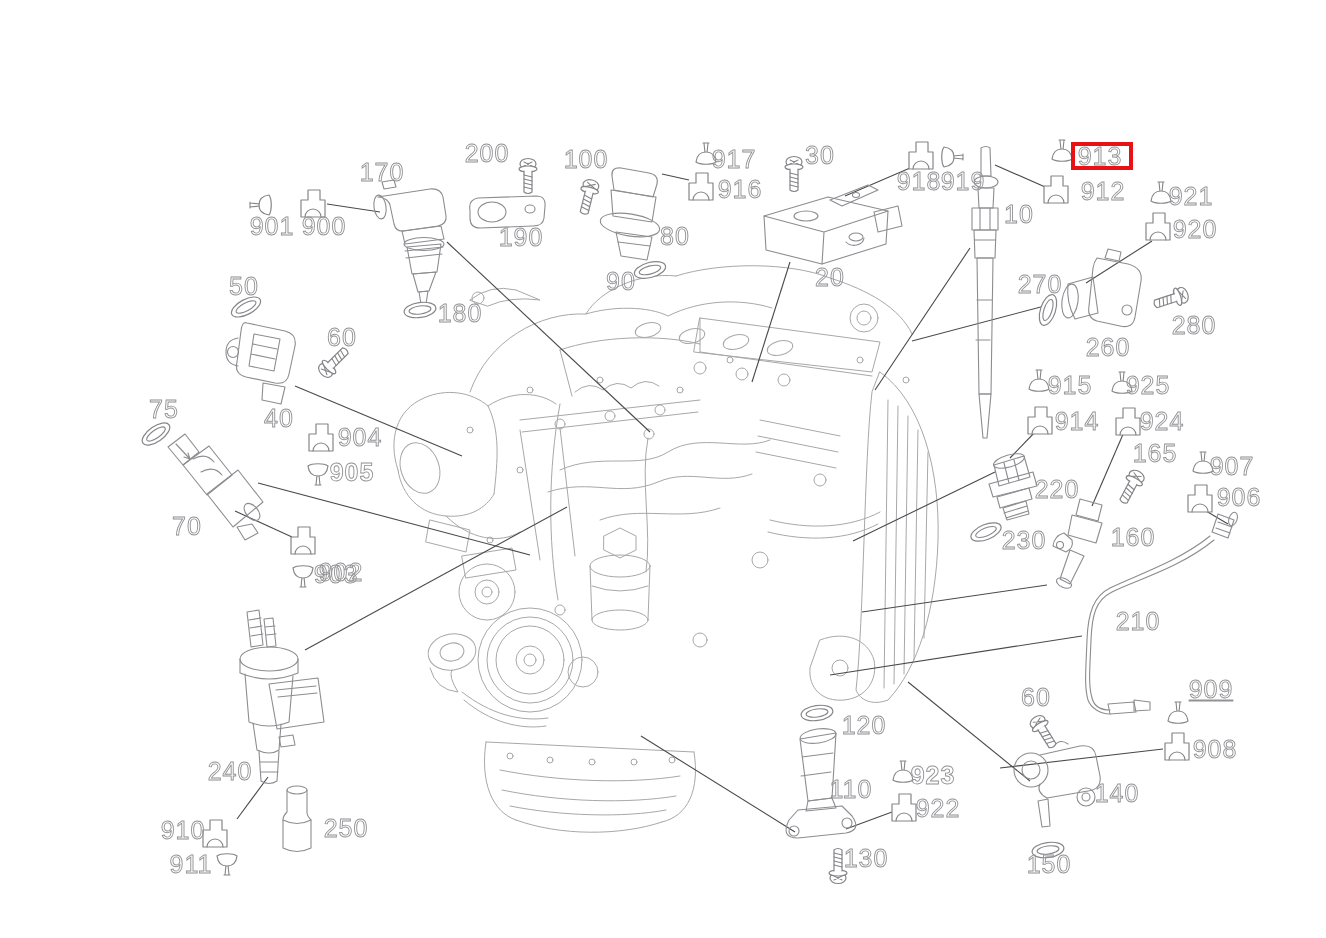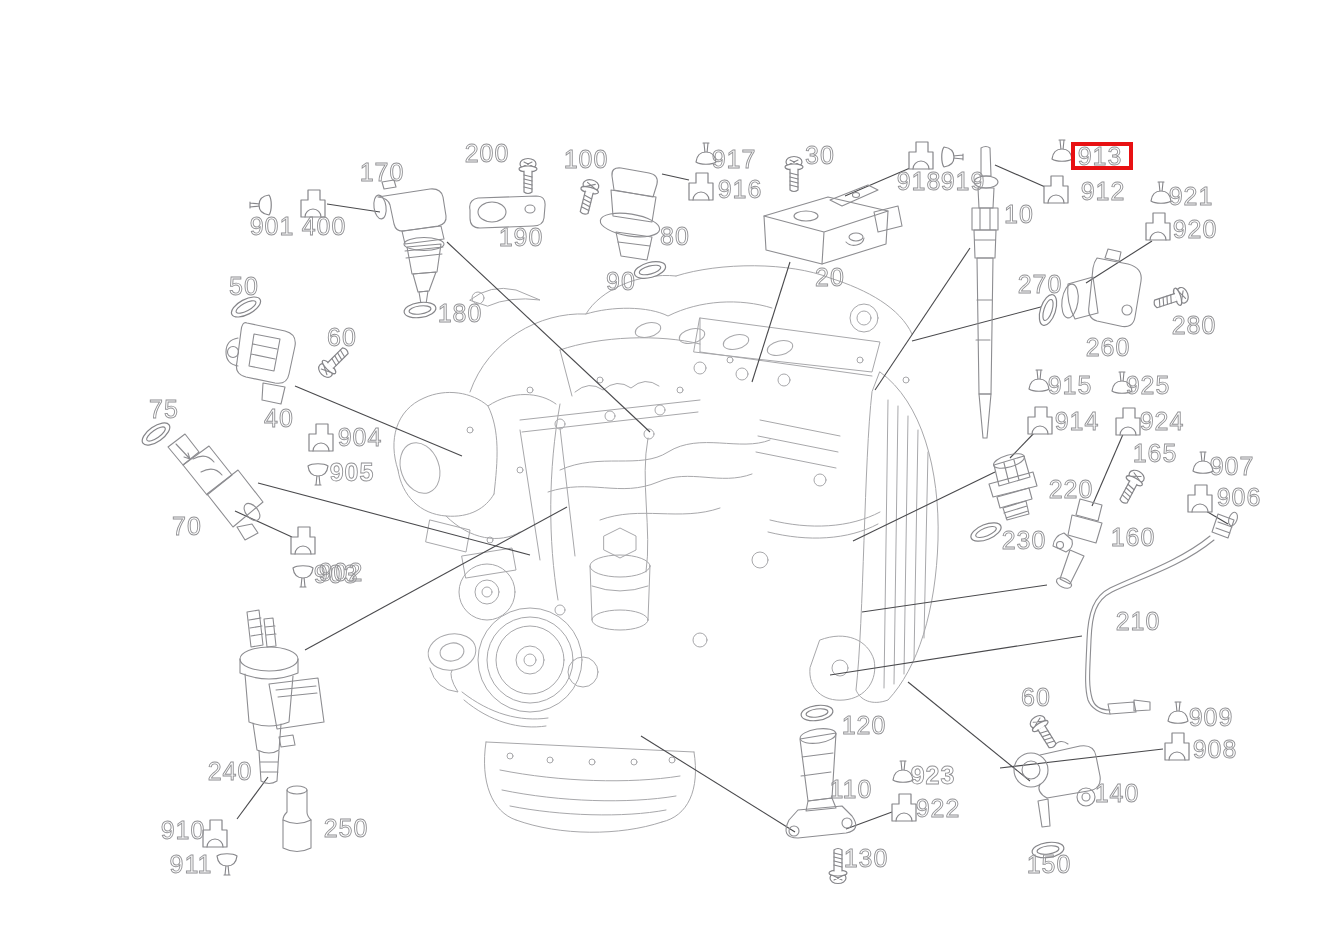--- a/index.html
+++ b/index.html
@@ -361,21 +361,21 @@
       <span class="plabel" style="left: 740px; top: 189px;">916</span>
       <span class="plabel" style="left: 820px; top: 155px;">30</span>
       <span class="plabel" style="left: 919px; top: 181px;">918</span>
       <span class="plabel" style="left: 963px; top: 181px;">919</span>
       <span class="plabel" style="left: 1100px; top: 156px;">913</span>
       <span class="plabel" style="left: 1103px; top: 191px;">912</span>
       <span class="plabel" style="left: 1191px; top: 196px;">921</span>
       <span class="plabel" style="left: 1195px; top: 229px;">920</span>
       <span class="plabel" style="left: 1019px; top: 214px;">10</span>
       <span class="plabel" style="left: 272px; top: 226px;">901</span>
-      <span class="plabel" style="left: 324px; top: 226px;">400</span>
+      <span class="plabel" style="left: 324px; top: 226px;">900</span>
       <span class="plabel" style="left: 521px; top: 237px;">190</span>
       <span class="plabel" style="left: 675px; top: 236px;">80</span>
       <span class="plabel" style="left: 621px; top: 281px;">90</span>
       <span class="plabel" style="left: 830px; top: 277px;">20</span>
       <span class="plabel" style="left: 1040px; top: 284px;">270</span>
       <span class="plabel" style="left: 1194px; top: 325px;">280</span>
       <span class="plabel" style="left: 1108px; top: 347px;">260</span>
       <span class="plabel" style="left: 244px; top: 286px;">50</span>
       <span class="plabel" style="left: 460px; top: 313px;">180</span>
       <span class="plabel" style="left: 342px; top: 337px;">60</span>
@@ -383,38 +383,38 @@
       <span class="plabel" style="left: 360px; top: 437px;">904</span>
       <span class="plabel" style="left: 352px; top: 472px; font-weight: bold;">905</span>
       <span class="plabel" style="left: 164px; top: 409px;">75</span>
       <span class="plabel" style="left: 1070px; top: 385px;">915</span>
       <span class="plabel" style="left: 1148px; top: 385px;">925</span>
       <span class="plabel" style="left: 1077px; top: 421px;">914</span>
       <span class="plabel" style="left: 1162px; top: 421px;">924</span>
       <span class="plabel" style="left: 1155px; top: 453px;">165</span>
       <span class="plabel" style="left: 1232px; top: 466px;">907</span>
       <span class="plabel" style="left: 1239px; top: 497px;">906</span>
-      <span class="plabel" style="left: 1057px; top: 489px; margin-left: 14px;">220</span>
+      <span class="plabel" style="left: 1057px; top: 489px;">220</span>
       <span class="plabel" style="left: 1024px; top: 540px;">230</span>
       <span class="plabel" style="left: 1133px; top: 537px;">160</span>
       <span class="plabel" style="left: 1138px; top: 621px;">210</span>
       <span class="plabel" style="left: 341px; top: 572px;">902</span>
       <span class="plabel" style="left: 336px; top: 574px;">903</span>
       <span class="plabel" style="left: 187px; top: 526px;">70</span>
       <span class="plabel" style="left: 230px; top: 771px;">240</span>
       <span class="plabel" style="left: 183px; top: 830px;">910</span>
       <span class="plabel" style="left: 191px; top: 864px; text-align: center;">911</span>
       <span class="plabel" style="left: 346px; top: 828px;">250</span>
       <span class="plabel" style="left: 864px; top: 725px;">120</span>
       <span class="plabel" style="left: 851px; top: 789px;">110</span>
       <span class="plabel" style="left: 933px; top: 775px; font-weight: bold;">923</span>
       <span class="plabel" style="left: 938px; top: 808px;">922</span>
       <span class="plabel" style="left: 866px; top: 858px;">130</span>
       <span class="plabel" style="left: 1036px; top: 697px;">60</span>
-      <span class="plabel" style="left: 1211px; top: 717px;">909</span>
+      <span class="plabel" style="left: 1211px; top: 689px; text-decoration: underline;">909</span>
       <span class="plabel" style="left: 1215px; top: 749px;">908</span>
       <span class="plabel" style="left: 1117px; top: 793px;">140</span>
       <span class="plabel" style="left: 1049px; top: 864px;">150</span>
     </div>
 
   <div class="hl-box" style="left: 1071px; top: 142px; width: 62px; height: 28px; border-color: rgb(232, 17, 19);"></div>
 
 </div>
 
 </body></html>

